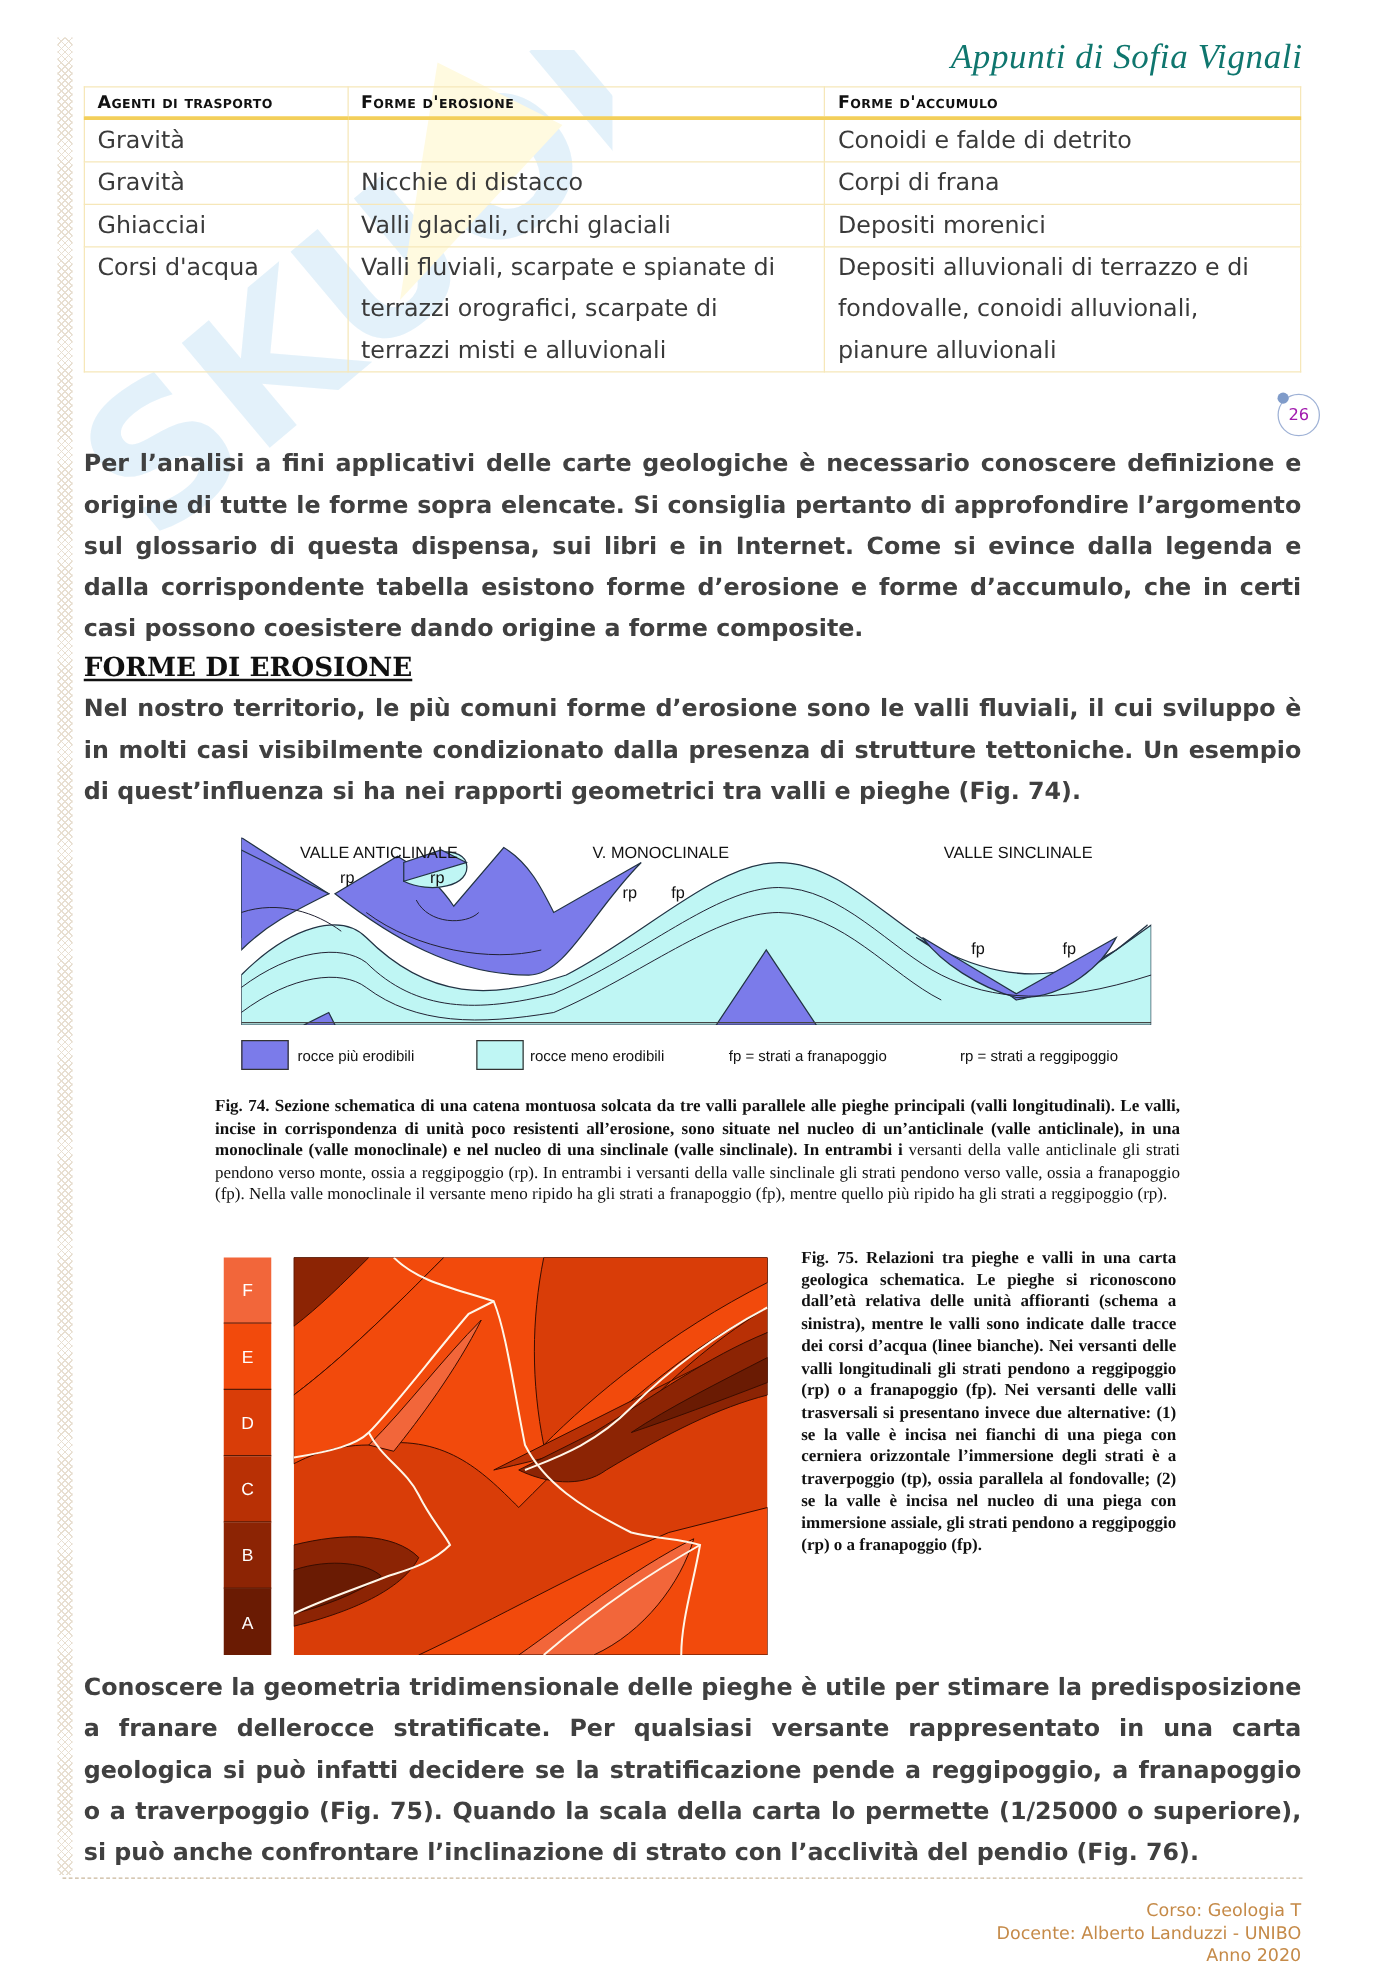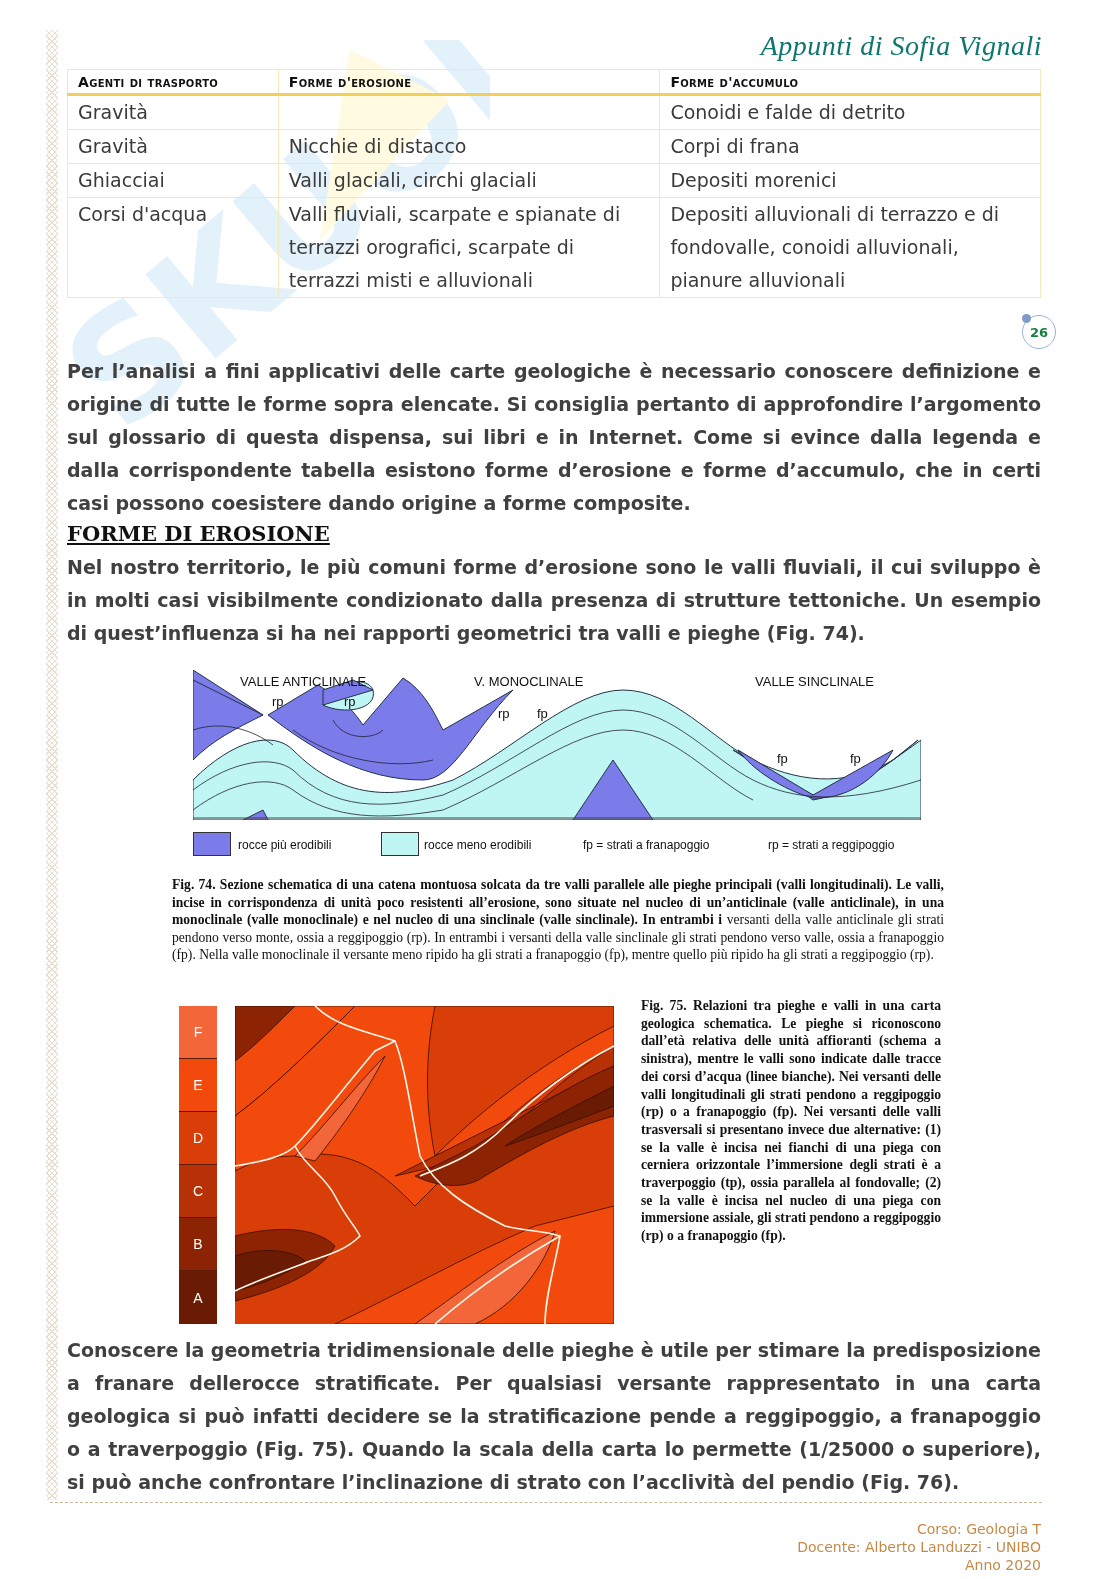--- a/index.html
+++ b/index.html
@@ -41,21 +41,21 @@
     font-variant: small-caps; color: #111; line-height: 16px; padding: 4px 10px 3px;
     border-bottom: 3px solid #f3cf5a; letter-spacing: 0.3px; margin-top: 36px;
   }
   table.forms td { padding: 0 10px; }
   .col1 { width: 211px; } .col2 { width: 382px; } .col3 { width: 381px; }
 
   .page-badge {
     position: absolute; left: 1022px; top: 315px; width: 34px; height: 34px;
     border: 1px solid #9fb2d6; border-radius: 50%;
     display: flex; align-items: center; justify-content: center;
-    font-size: 13px; font-weight: bold; color: #15803d;
+    font-size: 13px; font-weight: normal; color: #a21caf;
   }
   .page-badge .dot {
     position: absolute; left: -1px; top: -2px; width: 9px; height: 9px;
     border-radius: 50%; background: #7f9bc9;
   }
 
   .para {
     position: absolute; left: 67px; width: 974px;
     font-size: 19px; line-height: 33px; text-align: justify; color: #404040; font-weight: bold;
   }

